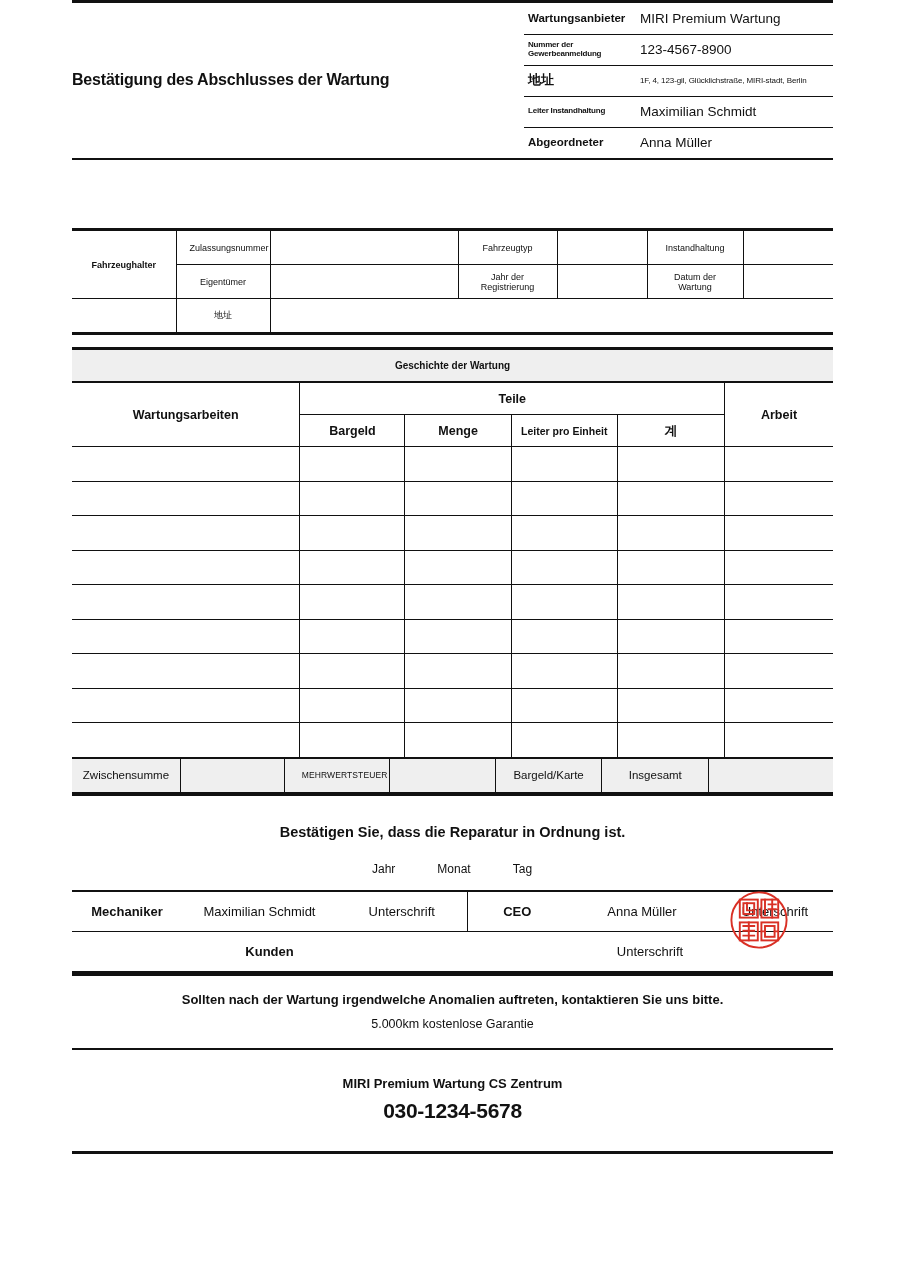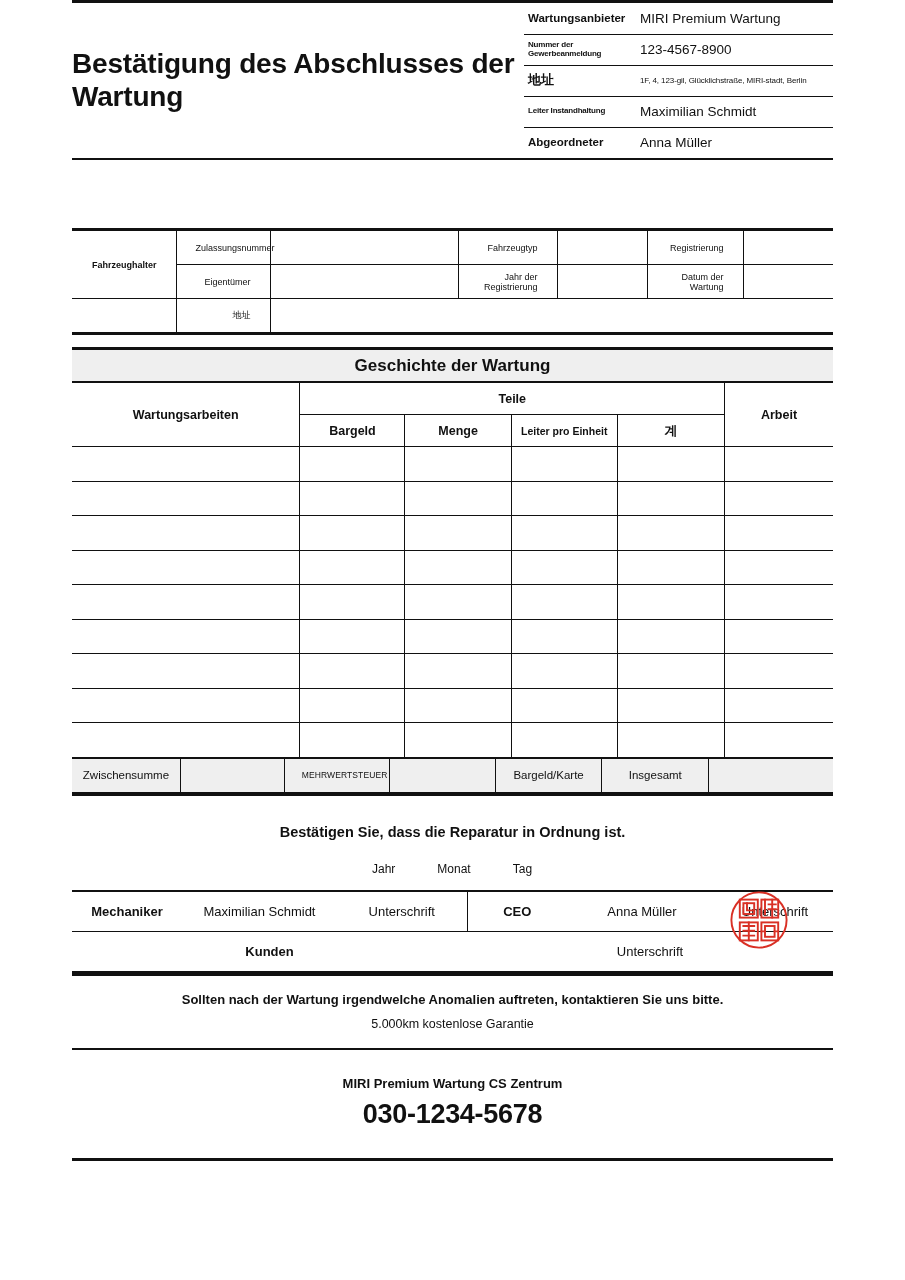--- a/index.html
+++ b/index.html
@@ -33,21 +33,21 @@
     border-top: 3px solid #111;
   }
   .header-body {
     display: flex;
     align-items: stretch;
   }
   .doc-title {
     flex: 0 0 452px;
     display: flex;
     align-items: center;
-    font-size: 28px;
+    font-size: 16px;
     font-weight: bold;
     letter-spacing: -0.2px;
     line-height: 1.15;
     padding-right: 6px;
     box-sizing: border-box;
   }
   .provider-table {
     flex: 1 1 auto;
     border-collapse: collapse;
     table-layout: fixed;
@@ -75,42 +75,42 @@
   .veh-wrap { border-top: 3px solid #111; border-bottom: 3px solid #111; }
   table.veh {
     width: 100%;
     border-collapse: collapse;
     table-layout: fixed;
   }
   table.veh td {
     border: 1px solid #111;
     height: 33px;
     vertical-align: middle;
-    text-align: right;
-    padding: 0 19px;
+    text-align: center;
+    padding: 0 13px;
     font-size: 9px;
   }
   table.veh td.nb-l { border-left: none; }
   table.veh td.nb-r { border-right: none; }
   table.veh td.nb-t { border-top: none; }
   table.veh td.nb-b { border-bottom: none; }
   .veh-owner { font-weight: bold; font-size: 11px; }
   .lbl-lg  { font-size: 14px; }
   .lbl-sm  { font-size: 9px; }
   .lbl-cjk { font-size: 14px; }
 
   
   .hist-wrap { margin-top: 12px; }
   .hist-title {
     border-top: 3px solid #111;
     border-bottom: 2px solid #111;
     background: #efefef;
     text-align: center;
     font-weight: bold;
-    font-size: 17px;
+    font-size: 10px;
     height: 31px;
     line-height: 31px;
   }
   table.hist {
     width: 100%;
     border-collapse: collapse;
     table-layout: fixed;
   }
   table.hist td, table.hist th {
     border: 1px solid #111;
@@ -196,21 +196,21 @@
   .notice-main { font-weight: bold; font-size: 13px; }
   .notice-sub  { font-size: 12.5px; margin-top: 10px; }
 
   .footer {
     margin-top: 17px;
     border-top: 2px solid #111;
     padding-top: 26px;
     text-align: center;
   }
   .footer-name { font-weight: bold; font-size: 13px; }
-  .footer-tel  { font-weight: bold; font-size: 27px; margin-top: 8px; letter-spacing: -0.3px; }
+  .footer-tel  { font-weight: bold; font-size: 21px; margin-top: 8px; letter-spacing: -0.3px; }
   .footer-rule { margin-top: 28px; border-top: 3px solid #111; }
 </style>
 </head>
 <body>
 
 <div class="page">
 
   <div class="header-block">
     <div class="header-top-rule"></div>
 
@@ -259,21 +259,21 @@
         <col style="width:96px">
         <col style="width:90px">
       </colgroup>
       <tbody>
           <tr>
         <td class="veh-owner nb-l nb-t" rowspan="2">Fahrzeughalter</td>
         <td class="lbl-sm nb-t">Zulassungsnummer</td>
         <td class="nb-t"></td>
         <td class="lbl-lg nb-t">Fahrzeugtyp</td>
         <td class="nb-t"></td>
-        <td class="lbl-sm nb-t">Registrierung</td>
+        <td class="lbl-sm nb-t">Instandhaltung</td>
         <td class="nb-t nb-r"></td>
       </tr>
       <tr>
         <td class="lbl-lg">Eigentümer</td>
         <td></td>
         <td class="lbl-sm">Jahr der Registrierung</td>
         <td></td>
         <td class="lbl-sm">Datum der Wartung</td>
         <td class="nb-r"></td>
       </tr>

